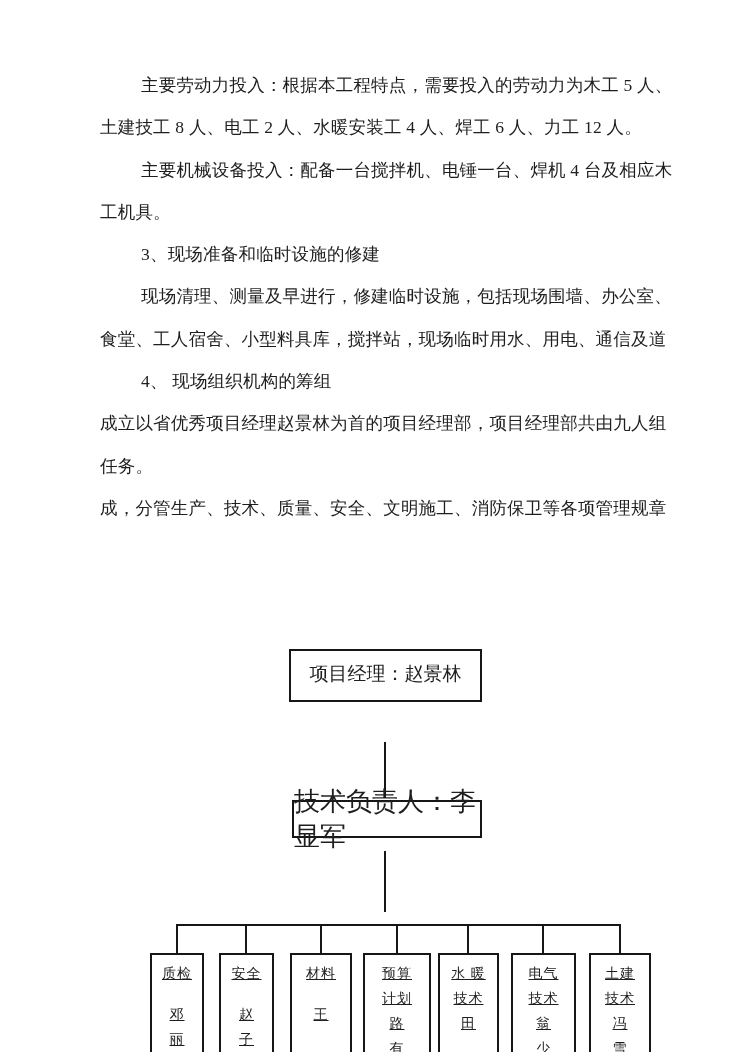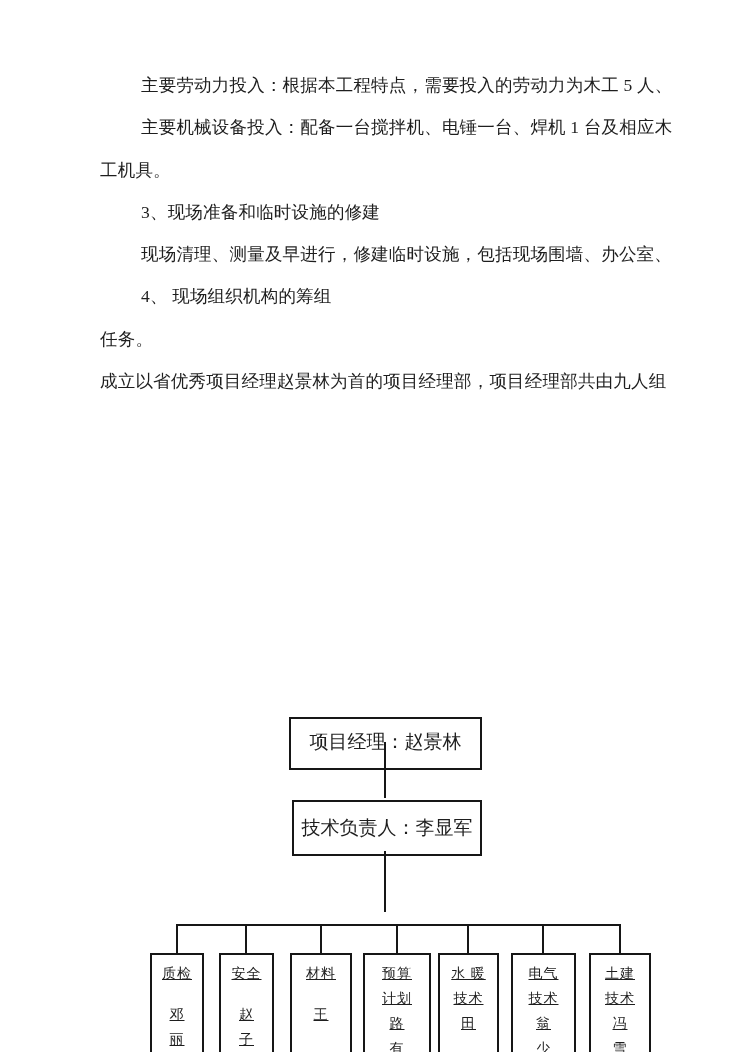--- a/index.html
+++ b/index.html
@@ -17,47 +17,50 @@
   .doc .line { white-space:nowrap; height:42.3px; }
   .ind2 { padding-left:41px; }
   .ind3 { padding-left:52px; }
 
   
   .obox {
     position:absolute; box-sizing:border-box; background:#ffffff;
     border:2px solid #161616;
     display:flex; align-items:center; justify-content:center;
   }
-  .manager { left:289px; top:717px; width:193px; height:53px; font-size:19px; padding-bottom:4px; }
-  .tech    { left:292px; top:800px; width:190px; height:56px; font-size:19px; }
+  .manager { left:289px; top:649px; width:193px; height:53px; font-size:19px; padding-bottom:4px; }
+  .tech    { left:292px; top:800px; width:190px; height:38px; font-size:26px; }
 
   .cline { position:absolute; background:#161616; }
 
   .dept {
     position:absolute; top:953px; height:115px; box-sizing:border-box;
     border:2px solid #161616; background:#ffffff;
     padding-top:6px; font-size:14px; text-align:center;
   }
   .dept .dline { height:25px; line-height:25px; letter-spacing:1px; white-space:nowrap;text-decoration:underline; }
   .dept .gap { margin-top:16px; }
 </style>
 </head>
 <body>
 
 <div class="page">
 
   <div class="doc">
     <div class="line ind2">主要劳动力投入：根据本工程特点，需要投入的劳动力为木工 5 人、</div>
-    <div class="line ind2">主要机械设备投入：配备一台搅拌机、电锤一台、焊机 1 台及相应木</div>
+    <div class="line">土建技工 8 人、电工 2 人、水暖安装工 4 人、焊工 6 人、力工 12 人。</div>
+    <div class="line ind2">主要机械设备投入：配备一台搅拌机、电锤一台、焊机 4 台及相应木</div>
     <div class="line">工机具。</div>
     <div class="line ind2">3、现场准备和临时设施的修建</div>
     <div class="line ind2">现场清理、测量及早进行，修建临时设施，包括现场围墙、办公室、</div>
+    <div class="line">食堂、工人宿舍、小型料具库，搅拌站，现场临时用水、用电、通信及道</div>
     <div class="line ind2">4、 现场组织机构的筹组</div>
+    <div class="line">成立以省优秀项目经理赵景林为首的项目经理部，项目经理部共由九人组</div>
     <div class="line">任务。</div>
-    <div class="line">成立以省优秀项目经理赵景林为首的项目经理部，项目经理部共由九人组</div>
+    <div class="line">成，分管生产、技术、质量、安全、文明施工、消防保卫等各项管理规章</div>
   </div>
 
   <div>
 
     <div class="obox manager">项目经理：赵景林</div>
 
     <div class="cline" style="left:384px; top:742px; width:2px; height:56px;"></div>
 
     <div class="obox tech">技术负责人：李显军</div>
 

